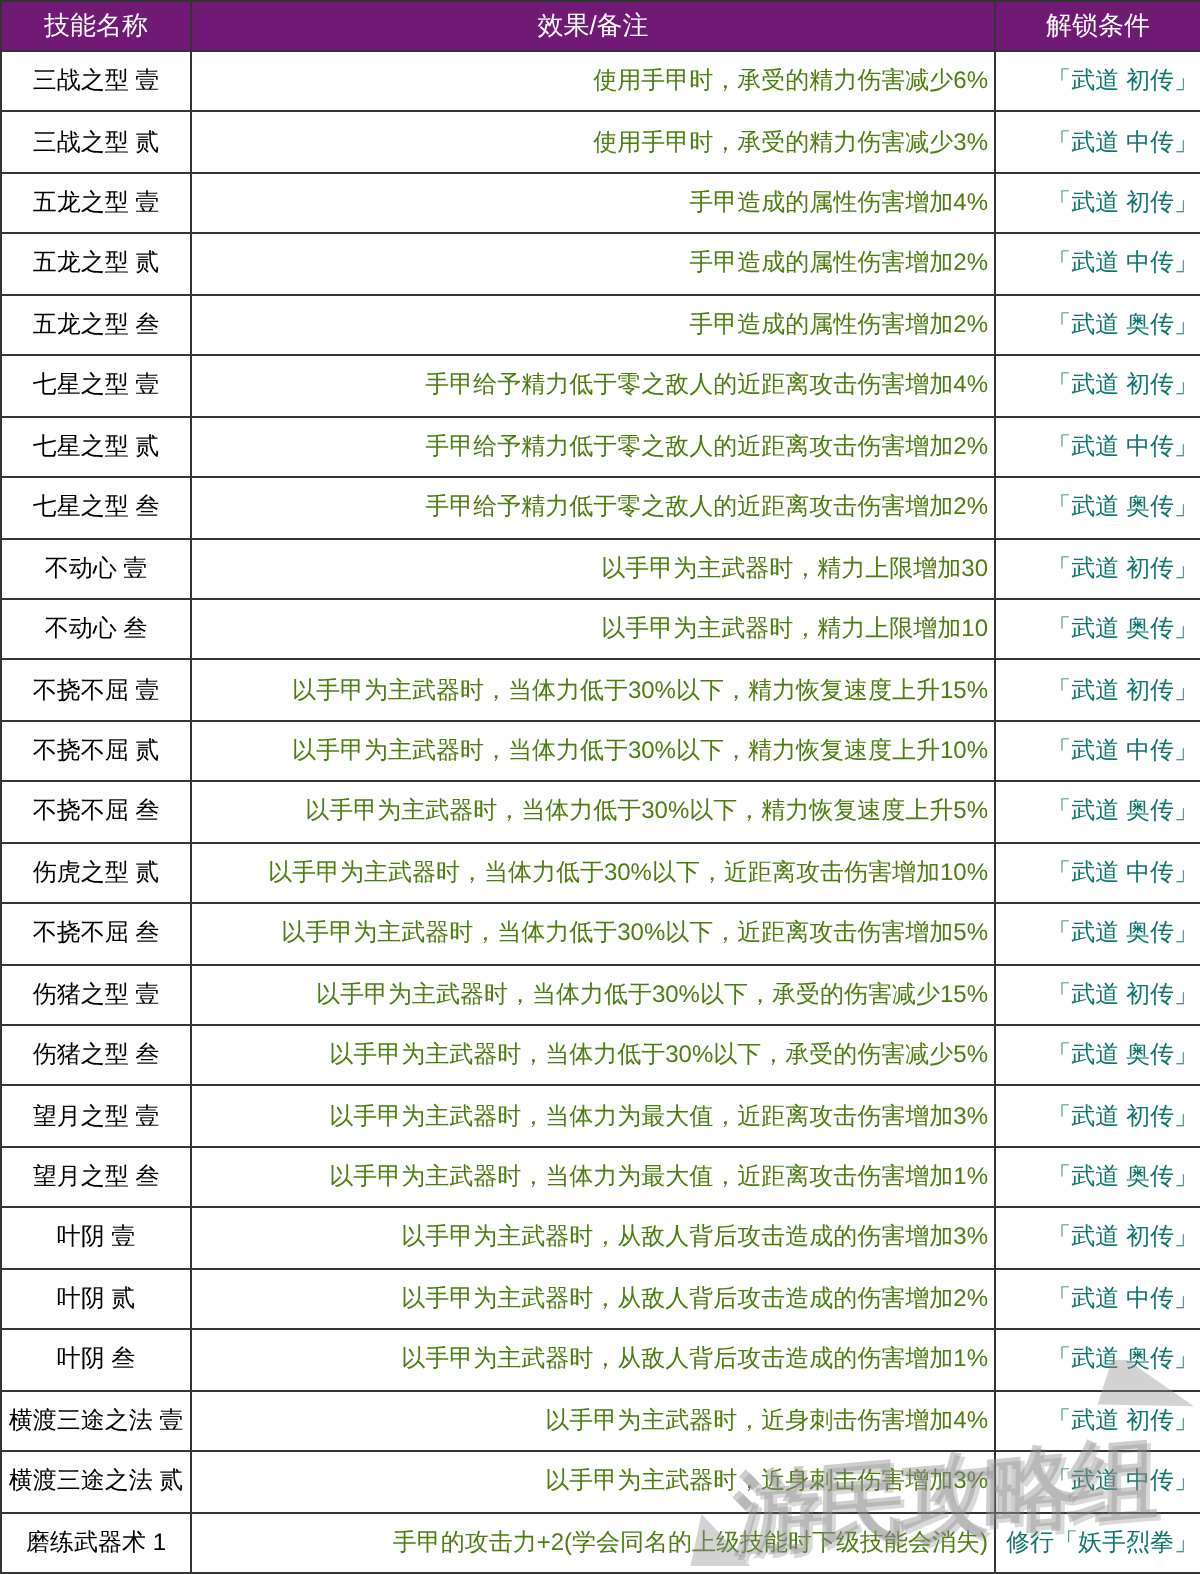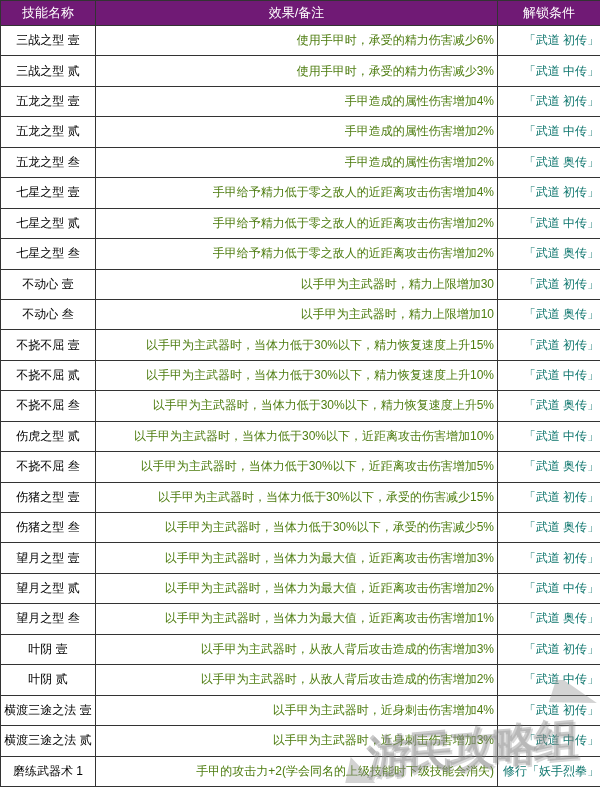--- a/index.html
+++ b/index.html
@@ -170,38 +170,38 @@
           <td class="col-name">伤猪之型 叁</td>
           <td class="col-effect">以手甲为主武器时，当体力低于30%以下，承受的伤害减少5%</td>
           <td class="col-unlock">「武道 奥传」</td>
         </tr>
         <tr>
           <td class="col-name">望月之型 壹</td>
           <td class="col-effect">以手甲为主武器时，当体力为最大值，近距离攻击伤害增加3%</td>
           <td class="col-unlock">「武道 初传」</td>
         </tr>
         <tr>
-          <td class="col-name">望月之型 贰</td>
-          <td class="col-effect">以手甲为主武器时，当体力为最大值，近距离攻击伤害增加2%</td>
-          <td class="col-unlock">「武道 中传」</td>
-        </tr>
-        <tr>
           <td class="col-name">望月之型 叁</td>
           <td class="col-effect">以手甲为主武器时，当体力为最大值，近距离攻击伤害增加1%</td>
           <td class="col-unlock">「武道 奥传」</td>
         </tr>
         <tr>
           <td class="col-name">叶阴 壹</td>
           <td class="col-effect">以手甲为主武器时，从敌人背后攻击造成的伤害增加3%</td>
           <td class="col-unlock">「武道 初传」</td>
         </tr>
         <tr>
           <td class="col-name">叶阴 贰</td>
           <td class="col-effect">以手甲为主武器时，从敌人背后攻击造成的伤害增加2%</td>
           <td class="col-unlock">「武道 中传」</td>
+        </tr>
+        <tr>
+          <td class="col-name">叶阴 叁</td>
+          <td class="col-effect">以手甲为主武器时，从敌人背后攻击造成的伤害增加1%</td>
+          <td class="col-unlock">「武道 奥传」</td>
         </tr>
         <tr>
           <td class="col-name">横渡三途之法 壹</td>
           <td class="col-effect">以手甲为主武器时，近身刺击伤害增加4%</td>
           <td class="col-unlock">「武道 初传」</td>
         </tr>
         <tr>
           <td class="col-name">横渡三途之法 贰</td>
           <td class="col-effect">以手甲为主武器时，近身刺击伤害增加3%</td>
           <td class="col-unlock">「武道 中传」</td>

